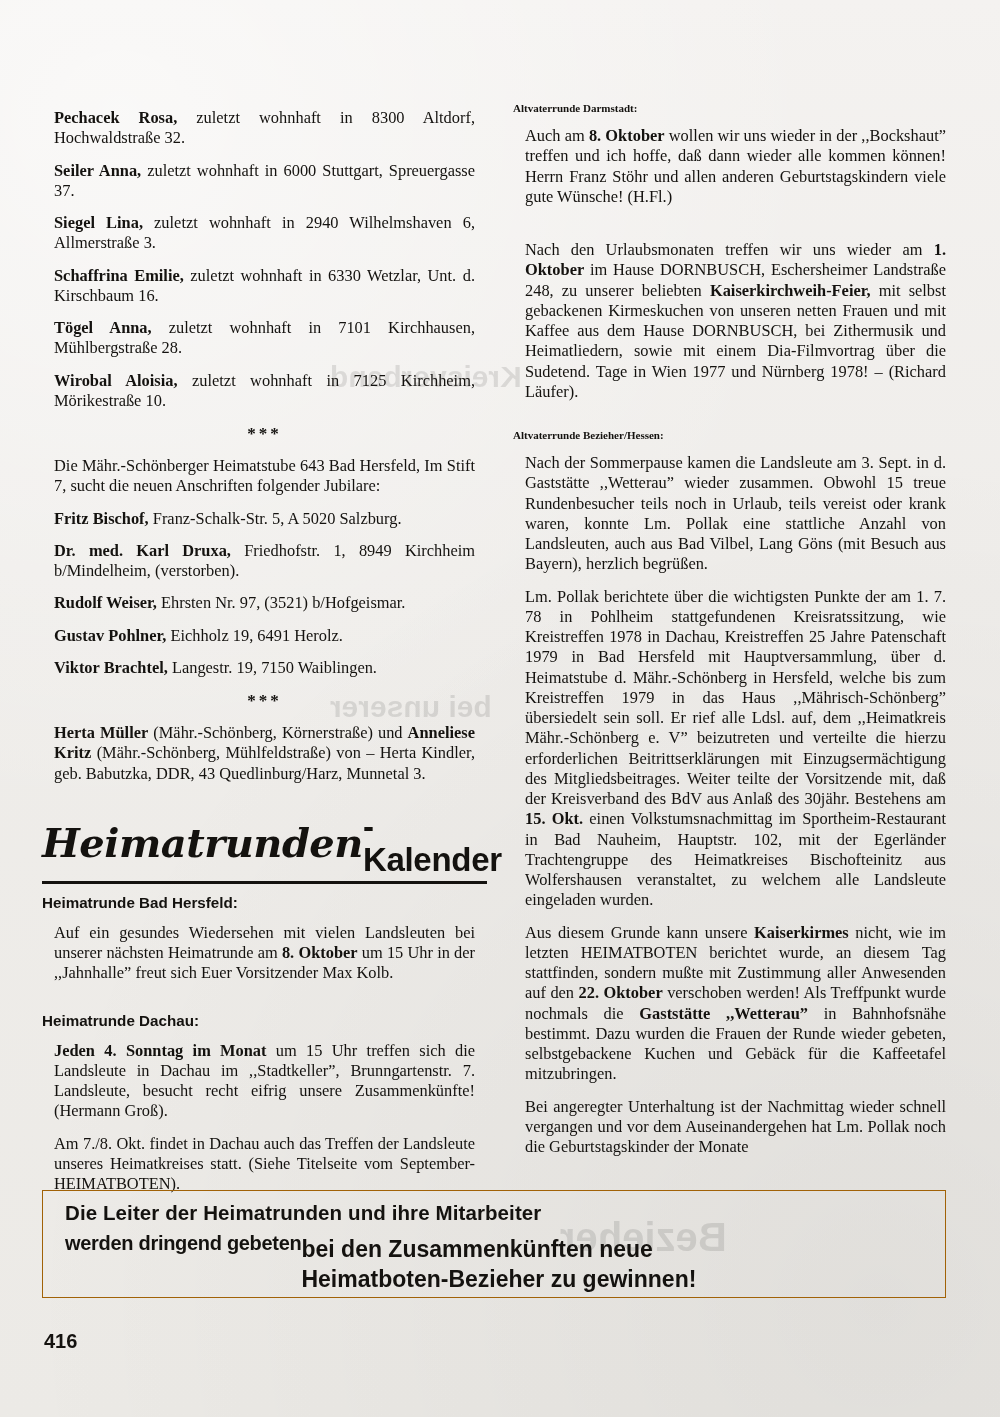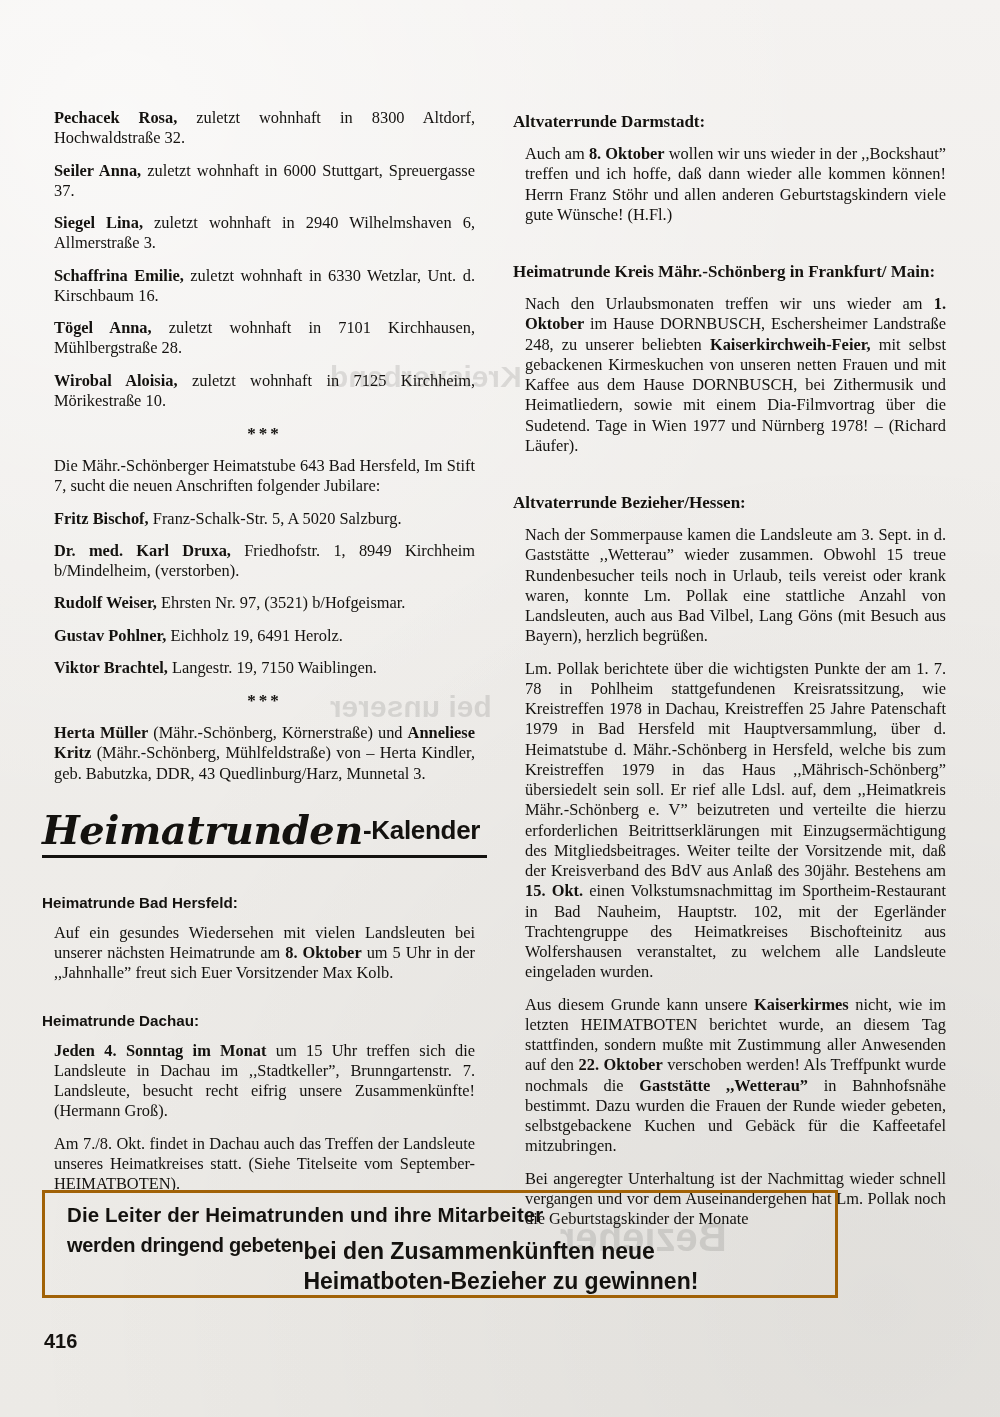--- a/index.html
+++ b/index.html
@@ -69,21 +69,21 @@
     font-family: "DejaVu Serif", serif;
     font-style: italic;
     font-weight: bold;
     font-size: 40px;
     letter-spacing: -0.5px;
     line-height: 1;
   }
   .masthead .part2 {
     font-family: "Liberation Sans", sans-serif;
     font-weight: bold;
-    font-size: 26px;
+    font-size: 33px;
     line-height: 1;
     letter-spacing: -0.3px;
   }
   .masthead-inner {
     display: flex;
     align-items: center;
   }
   .masthead-rule {
     border-bottom: 3px solid #14120f;
     width: 100%;
@@ -91,32 +91,32 @@
   }
   .sub-head {
     font-family: "Liberation Sans", sans-serif;
     font-weight: bold;
     font-size: 15.2px;
     margin: 28px 0 2px 0;
   }
   .sans-bold-head {
     font-family: "Liberation Serif", serif;
     font-weight: bold;
-    font-size: 17px;
-    margin: 16px 0 1px 0;
+    font-size: 11px;
+    margin: 6px 0 1px 0;
   }
 
   
   .notice {
     position: absolute;
     left: 42px;
     top: 1190px;
-    width: 796px;
+    width: 904px;
     height: 108px;
-    border: 3px solid #a16207;
+    border: 1px solid #a16207;
     box-sizing: border-box;
     font-family: "Liberation Sans", sans-serif;
     padding: 10px 14px 0 22px;
   }
   .notice-line1 {
     font-weight: bold;
     font-size: 20.5px;
     letter-spacing: 0.1px;
   }
   .notice-row {
@@ -194,35 +194,34 @@
 
         <div class="masthead">
           <div class="masthead-inner">
             <span class="part1">Heimatrunden</span>
               <span class="part2">-Kalender</span>
           </div>
           <div class="masthead-rule"></div>
         </div>
 
         <div class="sub-head">Heimatrunde Bad Hersfeld:</div>
-        <p><span>Auf ein gesundes Wiedersehen mit vielen Landsleuten bei unserer nächsten Heimatrunde am </span><b>8. Oktober</b><span> um 5 Uhr in der ,,Jahnhalle” freut sich Euer Vorsitzender Max Kolb.</span></p>
+        <p><span>Auf ein gesundes Wiedersehen mit vielen Landsleuten bei unserer nächsten Heimatrunde am </span><b>8. Oktober</b><span> um 15 Uhr in der ,,Jahnhalle” freut sich Euer Vorsitzender Max Kolb.</span></p>
 
         <div class="sub-head">Heimatrunde Dachau:</div>
         <p><b>Jeden 4. Sonntag im Monat</b><span> um 15 Uhr treffen sich die Landsleute in Dachau im ,,Stadtkeller”, Brunngarten­str. 7. Landsleute, besucht recht eifrig unsere Zusammenkünfte! (Hermann Groß).</span></p>
         <p>Am 7./8. Okt. findet in Dachau auch das Treffen der Landsleute unseres Heimatkreises statt. (Siehe Titel­seite vom September-HEIMATBOTEN).</p>
 
       </div>
 
       <div class="col">
 
         <div class="sans-bold-head">Altvaterrunde Darmstadt:</div>
         <p><span>Auch am </span><b>8. Oktober</b><span> wollen wir uns wieder in der ,,Bockshaut” treffen und ich hoffe, daß dann wieder alle kommen können! Herrn Franz Stöhr und allen anderen Geburtstagskindern viele gute Wünsche! (H.Fl.)</span></p>
 
         <div class="gap-s"></div>
-        <div class="sans-bold-head">Heimatrunde Kreis Mähr.-Schönberg in Frankfurt/ Main:</div>
         <p><span>Nach den Urlaubsmonaten treffen wir uns wieder am </span><b>1. Oktober</b><span> im Hause DORNBUSCH, Eschersheimer Landstraße 248, zu unserer beliebten </span><b>Kaiserkirch­weih-Feier,</b><span> mit selbst gebackenen Kirmeskuchen von unseren netten Frauen und mit Kaffee aus dem Hause DORNBUSCH, bei Zithermusik und Heimatliedern, sowie mit einem Dia-Filmvortrag über die Sudetend. Tage in Wien 1977 und Nürnberg 1978! – (Richard Läu­fer).</span></p>
 
         <div class="gap-s"></div>
         <div class="sans-bold-head">Altvaterrunde Bezieher/Hessen:</div>
         <p>Nach der Sommerpause kamen die Landsleute am 3. Sept. in d. Gaststätte ,,Wetterau” wieder zusammen. Obwohl 15 treue Rundenbesucher teils noch in Urlaub, teils vereist oder krank waren, konnte Lm. Pollak eine stattliche Anzahl von Landsleuten, auch aus Bad Vil­bel, Lang Göns (mit Besuch aus Bayern), herzlich be­grüßen.</p>
         <p><span>Lm. Pollak berichtete über die wichtigsten Punkte der am 1. 7. 78 in Pohlheim stattgefundenen Kreisrats­sitzung, wie Kreistreffen 1978 in Dachau, Kreistreffen 25 Jahre Patenschaft 1979 in Bad Hersfeld mit Haupt­versammlung, über d. Heimatstube d. Mähr.-Schön­berg in Hersfeld, welche bis zum Kreistreffen 1979 in das Haus ,,Mährisch-Schönberg” übersiedelt sein soll. Er rief alle Ldsl. auf, dem ,,Heimatkreis Mähr.-Schönberg e. V” beizutreten und verteilte die hier­zu erforderlichen Beitrittserklärungen mit Ein­zugsermächtigung des Mitgliedsbeitrages. Weiter teilte der Vorsitzende mit, daß der Kreisverband des BdV aus Anlaß des 30jähr. Bestehens am </span><b>15. Okt.</b><span> einen Volkstumsnachmittag im Sportheim-Restaurant in Bad Nauheim, Hauptstr. 102, mit der Egerländer Trachtengruppe des Heimatkreises Bischofteinitz aus Wolfershausen veranstaltet, zu welchem alle Lands­leute eingeladen wurden.</span></p>
         <p><span>Aus diesem Grunde kann unsere </span><b>Kaiserkirmes</b><span> nicht, wie im letzten HEIMATBOTEN berichtet wurde, an diesem Tag stattfinden, sondern mußte mit Zustim­mung aller Anwesenden auf den </span><b>22. Oktober</b><span> verscho­ben werden! Als Treffpunkt wurde nochmals die </span><b>Gast­stätte ,,Wetterau”</b><span> in Bahnhofsnähe bestimmt. Dazu wurden die Frauen der Runde wieder gebeten, selbst­gebackene Kuchen und Gebäck für die Kaffeetafel mitzubringen.</span></p>
         <p>Bei angeregter Unterhaltung ist der Nachmittag wie­der schnell vergangen und vor dem Auseinandergehen hat Lm. Pollak noch die Geburtstagskinder der Monate</p>
 
       </div>

